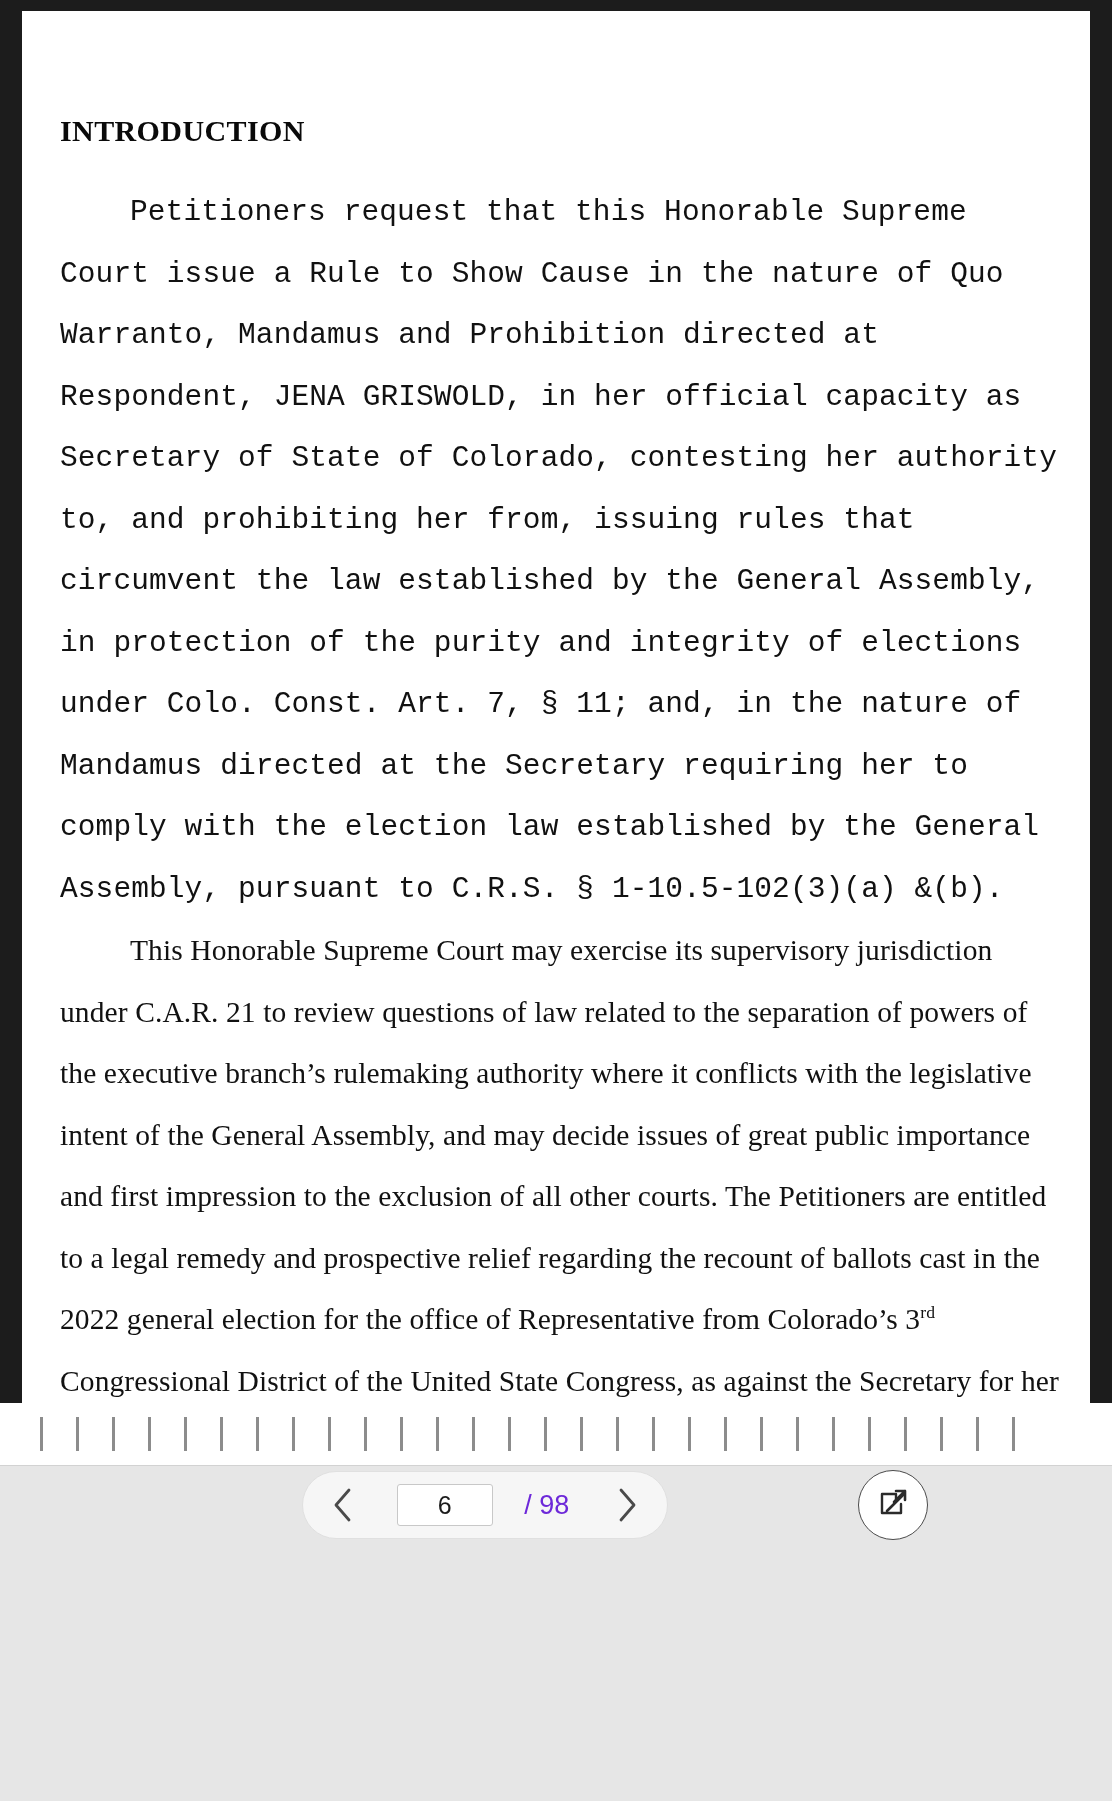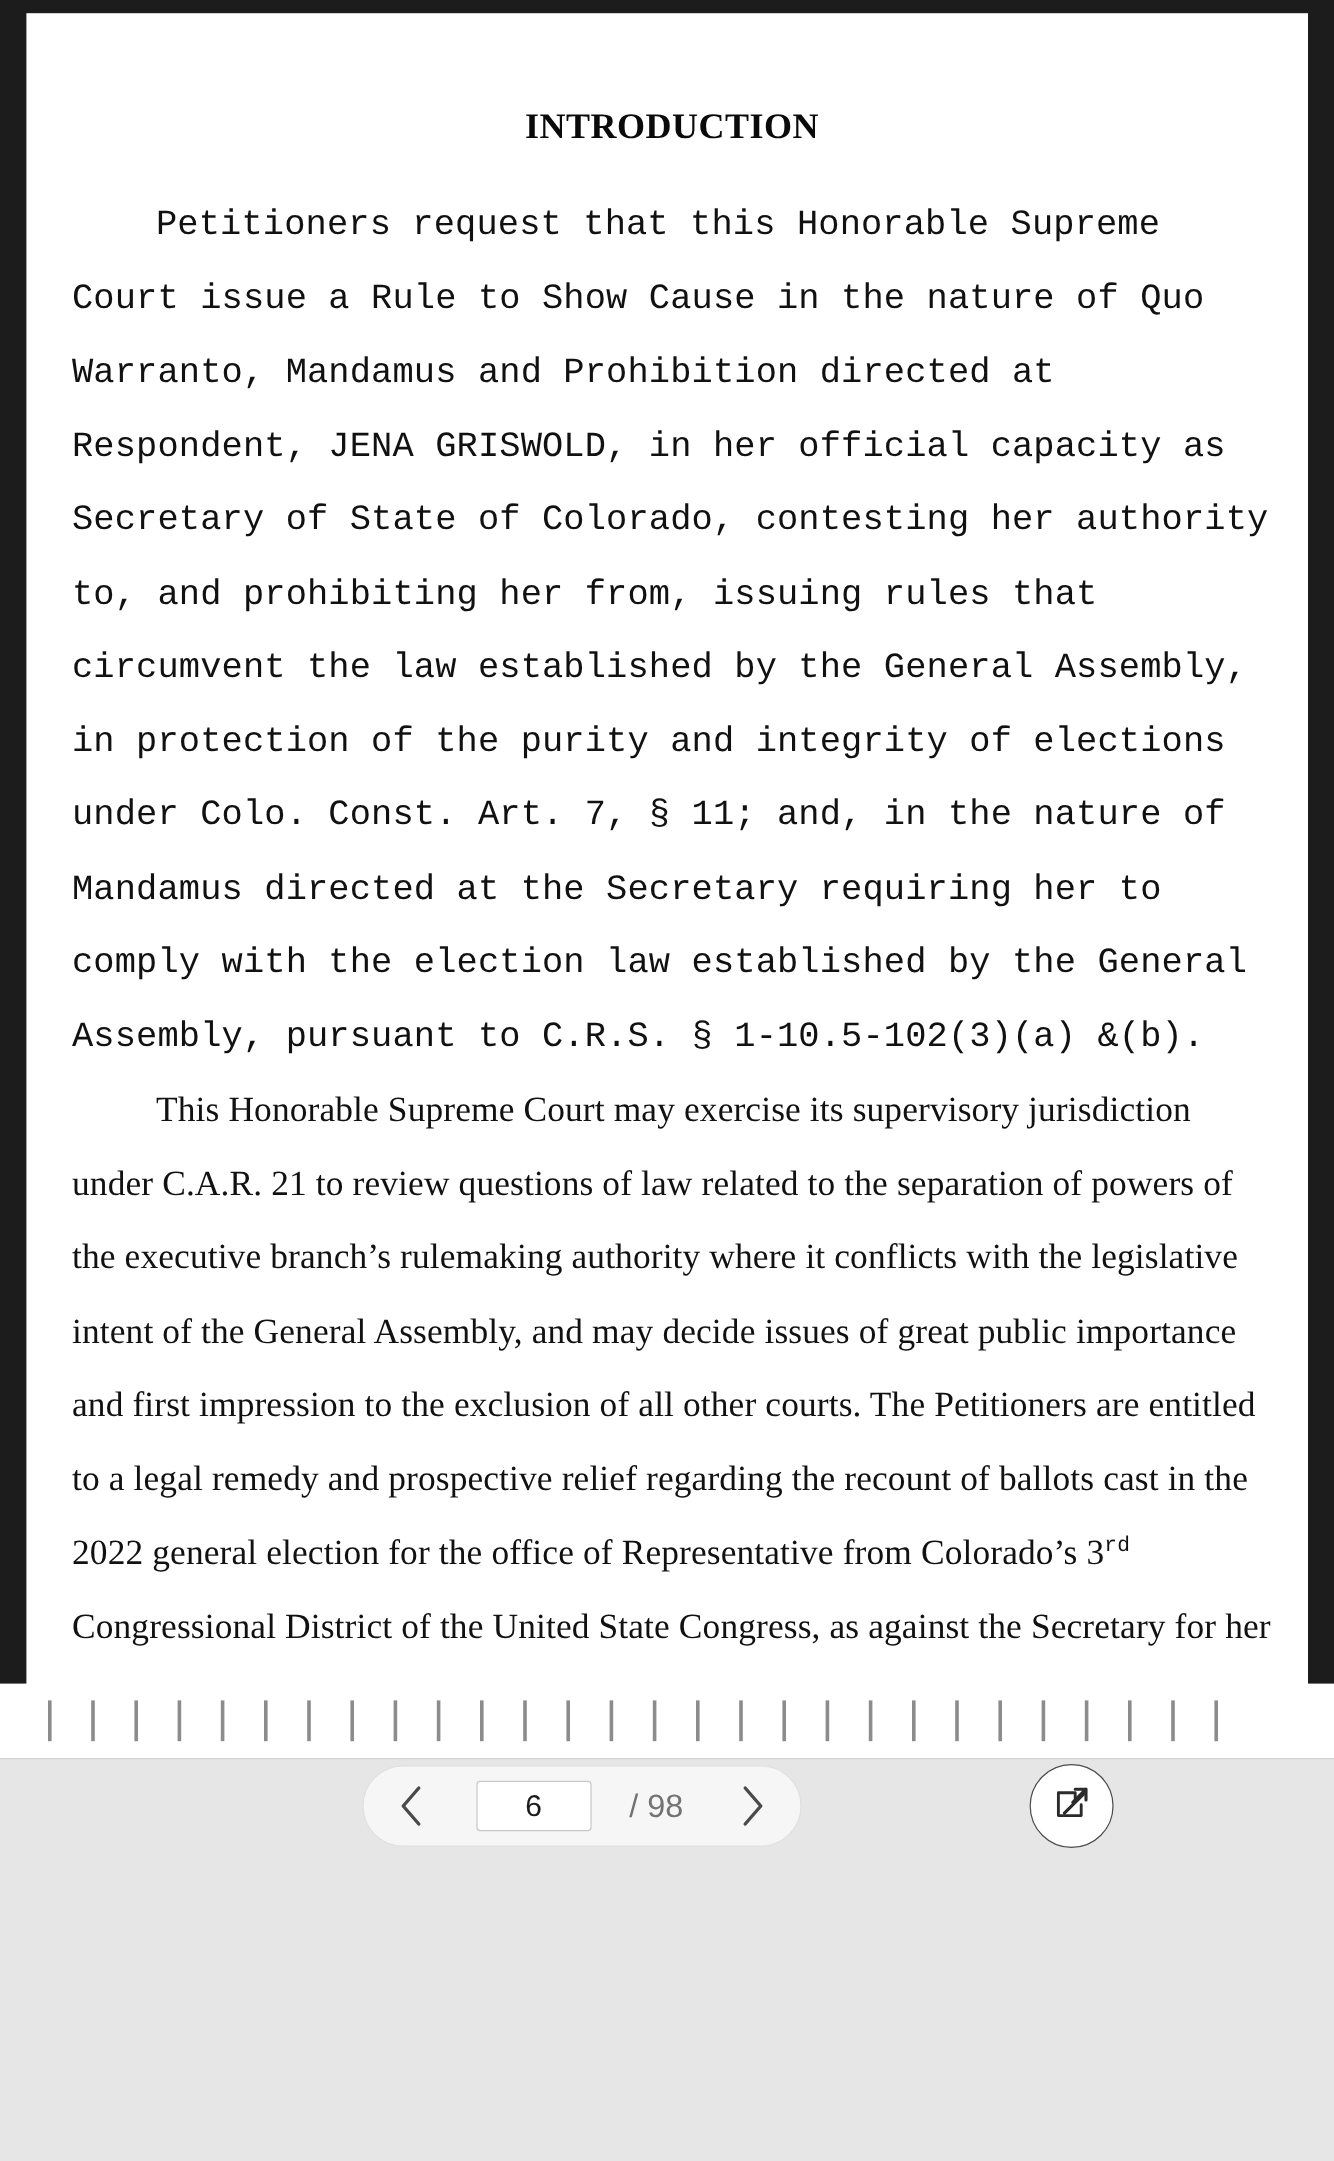--- a/index.html
+++ b/index.html
@@ -34,26 +34,26 @@
   }
 
   #page-body {
     position: absolute;
     left: 38px;
     top: 0;
     width: 1000px;
   }
 
   .doc-heading {
-    text-align: center;
+    text-align: left;
     font-weight: bold;
     font-size: 30px;
     letter-spacing: 0.4px;
     margin: 0;
-    padding-top: 78px;
+    padding-top: 103px;
     color: #0a0a0a;
   }
 
   .doc-par {
     font-size: 29.5px;
     line-height: 61.5px;
     color: #111111;
     margin: 0;
     text-align: left;
     letter-spacing: 0.1px;
@@ -64,21 +64,20 @@
 
   .indent {
     display: inline-block;
     width: 70px;
   }
 
   sup {
     font-size: 0.6em;
     vertical-align: super;
     line-height: 0;
-    font-family: Liberation Mono, monospace;
   }
 
   
   #tick-strip {
     position: absolute;
     left: 0;
     top: 1403px;
     width: 1112px;
     height: 62px;
     background: #ffffff;
@@ -144,21 +143,21 @@
     font-family: "Liberation Sans", sans-serif;
     font-size: 25px;
     color: #1b1b1b;
     box-sizing: border-box;
     padding: 0;
   }
 
   #page-total {
     font-family: "Liberation Sans", sans-serif;
     font-size: 27px;
-    color: #737373;
+    color: #6d28d9;
     margin-left: 0;
     margin-right: 4px;
     white-space: nowrap;
   }
 
   #fab {
     position: absolute;
     left: 858px;
     top: 1470px;
     width: 70px;

